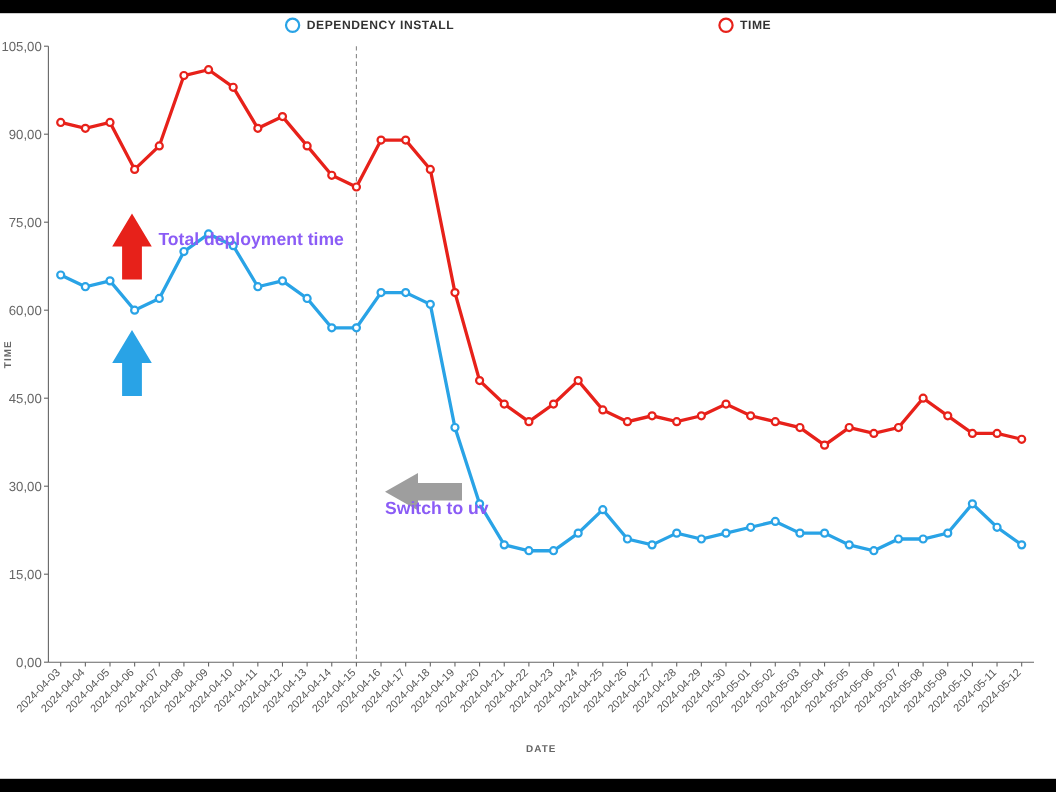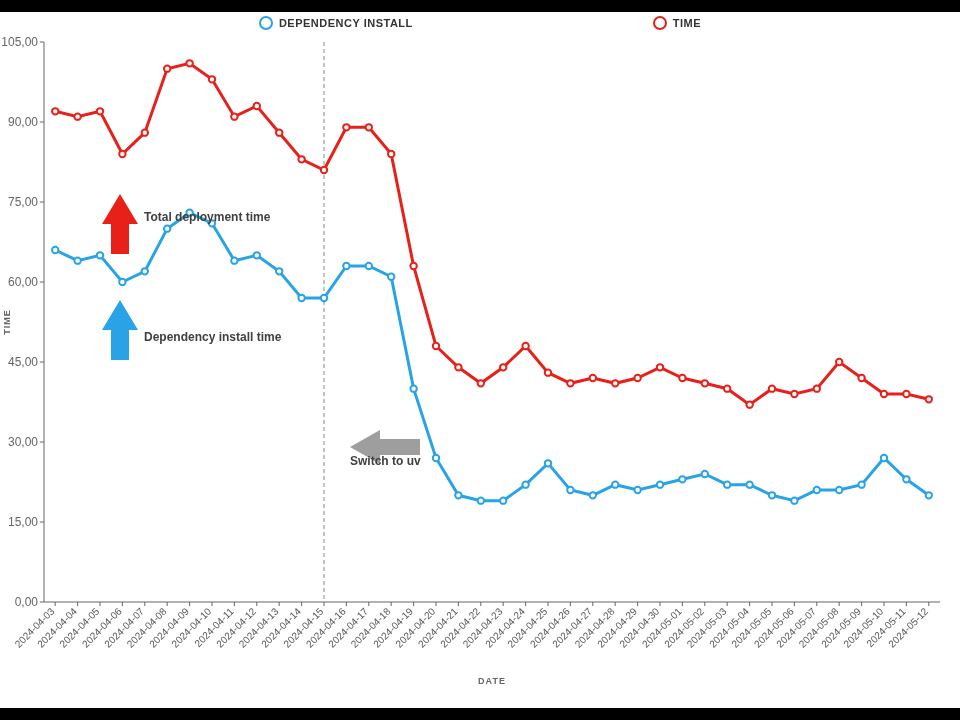--- a/index.html
+++ b/index.html
@@ -69,22 +69,22 @@
   }
   .axis-title {
     font-size: 9px;
     font-weight: 700;
     letter-spacing: 1px;
     fill: #666;
   }
   .annotation {
     position: absolute;
     font-weight: 700;
-    font-size: 12px;
-    color: #404040;
+    font-size: 16px;
+    color: #8b5cf6;
     white-space: nowrap;
   }
   .arrow-red { fill: #e7211a; }
   .arrow-blue { fill: #29a3e6; }
   .arrow-gray { fill: #9e9e9e; }
   .series-total { stroke: #e7211a; stroke-width: 3; fill: none; }
   .series-dep   { stroke: #29a3e6; stroke-width: 3; fill: none; }
   .pt-total { fill: #fff; stroke:#e7211a; stroke-width:2; }
   .pt-dep   { fill: #fff; stroke:#29a3e6; stroke-width:2; }
   .vline { stroke:#888; stroke-dasharray:4 3; stroke-width:1; }
@@ -312,16 +312,15 @@
       </g>
       <g>
         <path class="arrow-blue" d="M 76 258 L 94 288 L 85 288 L 85 318 L 67 318 L 67 288 L 58 288 Z"></path>
       </g>
       <g>
         <path class="arrow-gray" d="M 306 405 L 336 388 L 336 397 L 376 397 L 376 413 L 336 413 L 336 422 Z"></path>
       </g>
     </svg>
 
     <div class="annotation" style="left:100px; top:168px;">Total deployment time</div>
-    <div class="annotation" style="left:100px; top:288px;">Dependency install time</div>
     <div class="annotation" style="left:306px; top:412px;">Switch to uv</div>
   </div>
 </div>
 
 </body></html>

